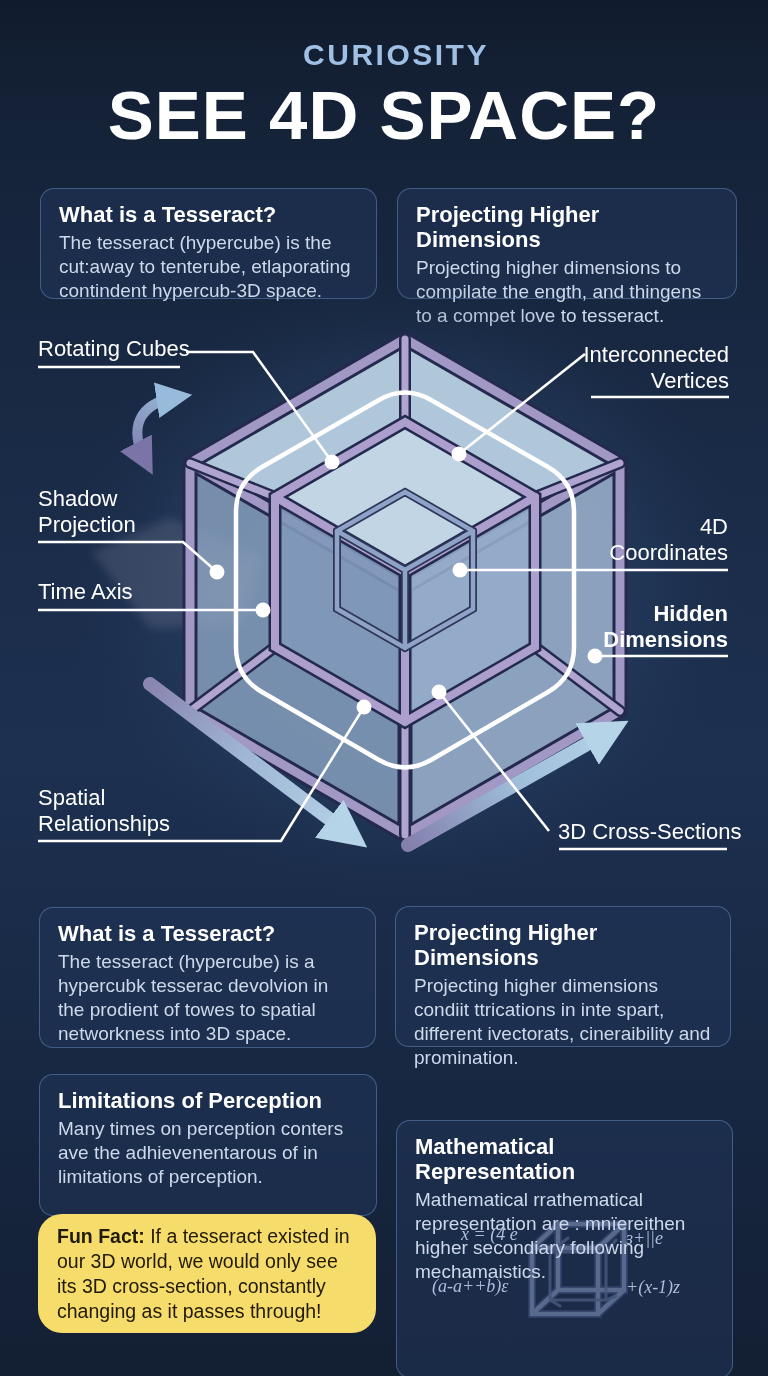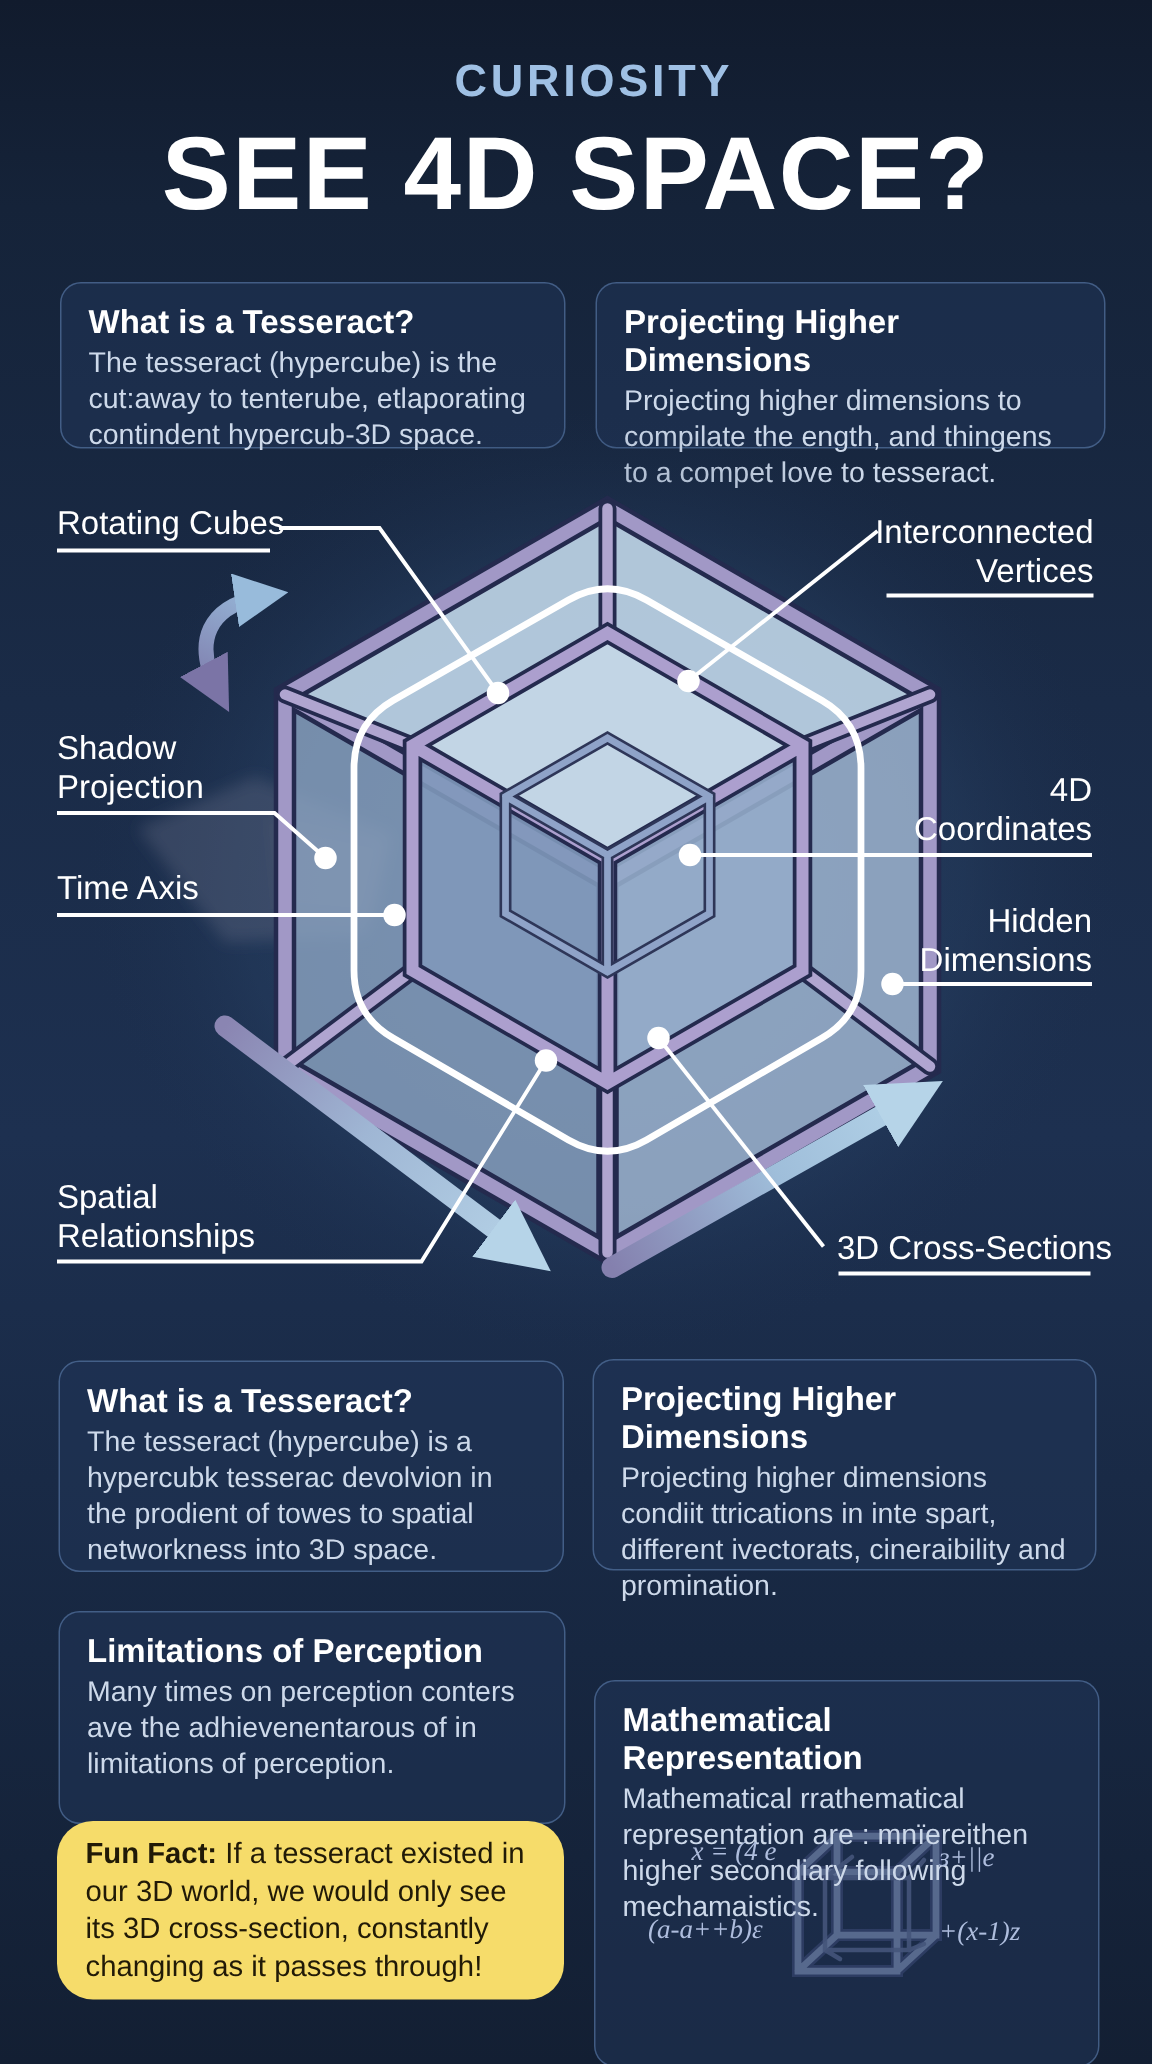--- a/index.html
+++ b/index.html
@@ -37,21 +37,21 @@
   .dlabel{
     position:absolute;color:#ffffff;font-size:22px;line-height:26px;
     white-space:pre-line;font-weight:400;
   }
   .dlabel.right{text-align:right;}
   #lbl-rotating{left:38px;top:336px;}
   #lbl-interconnected{right:39px;top:342px;}
   #lbl-shadow{left:38px;top:486px;}
   #lbl-time{left:38px;top:579px;}
   #lbl-coords{right:40px;top:514px;}
-  #lbl-hidden{right:40px;top:601px;}
+  #lbl-hidden{right:40px;top:601px;font-weight:bold;}
   #lbl-spatial{left:38px;top:785px;}
   #lbl-cross{left:558px;top:819px;}
   
   #diagram-svg{position:absolute;left:0;top:0;width:768px;height:1376px;pointer-events:none;}
   
   #fun-fact{
     position:absolute;left:38px;top:1214px;width:338px;height:119px;
     background:var(--funfact-bg,#f6dc6a);border-radius:24px;padding:10px 19px;
     color:#211a07;font-size:19.5px;line-height:25px;overflow:hidden;
   }

